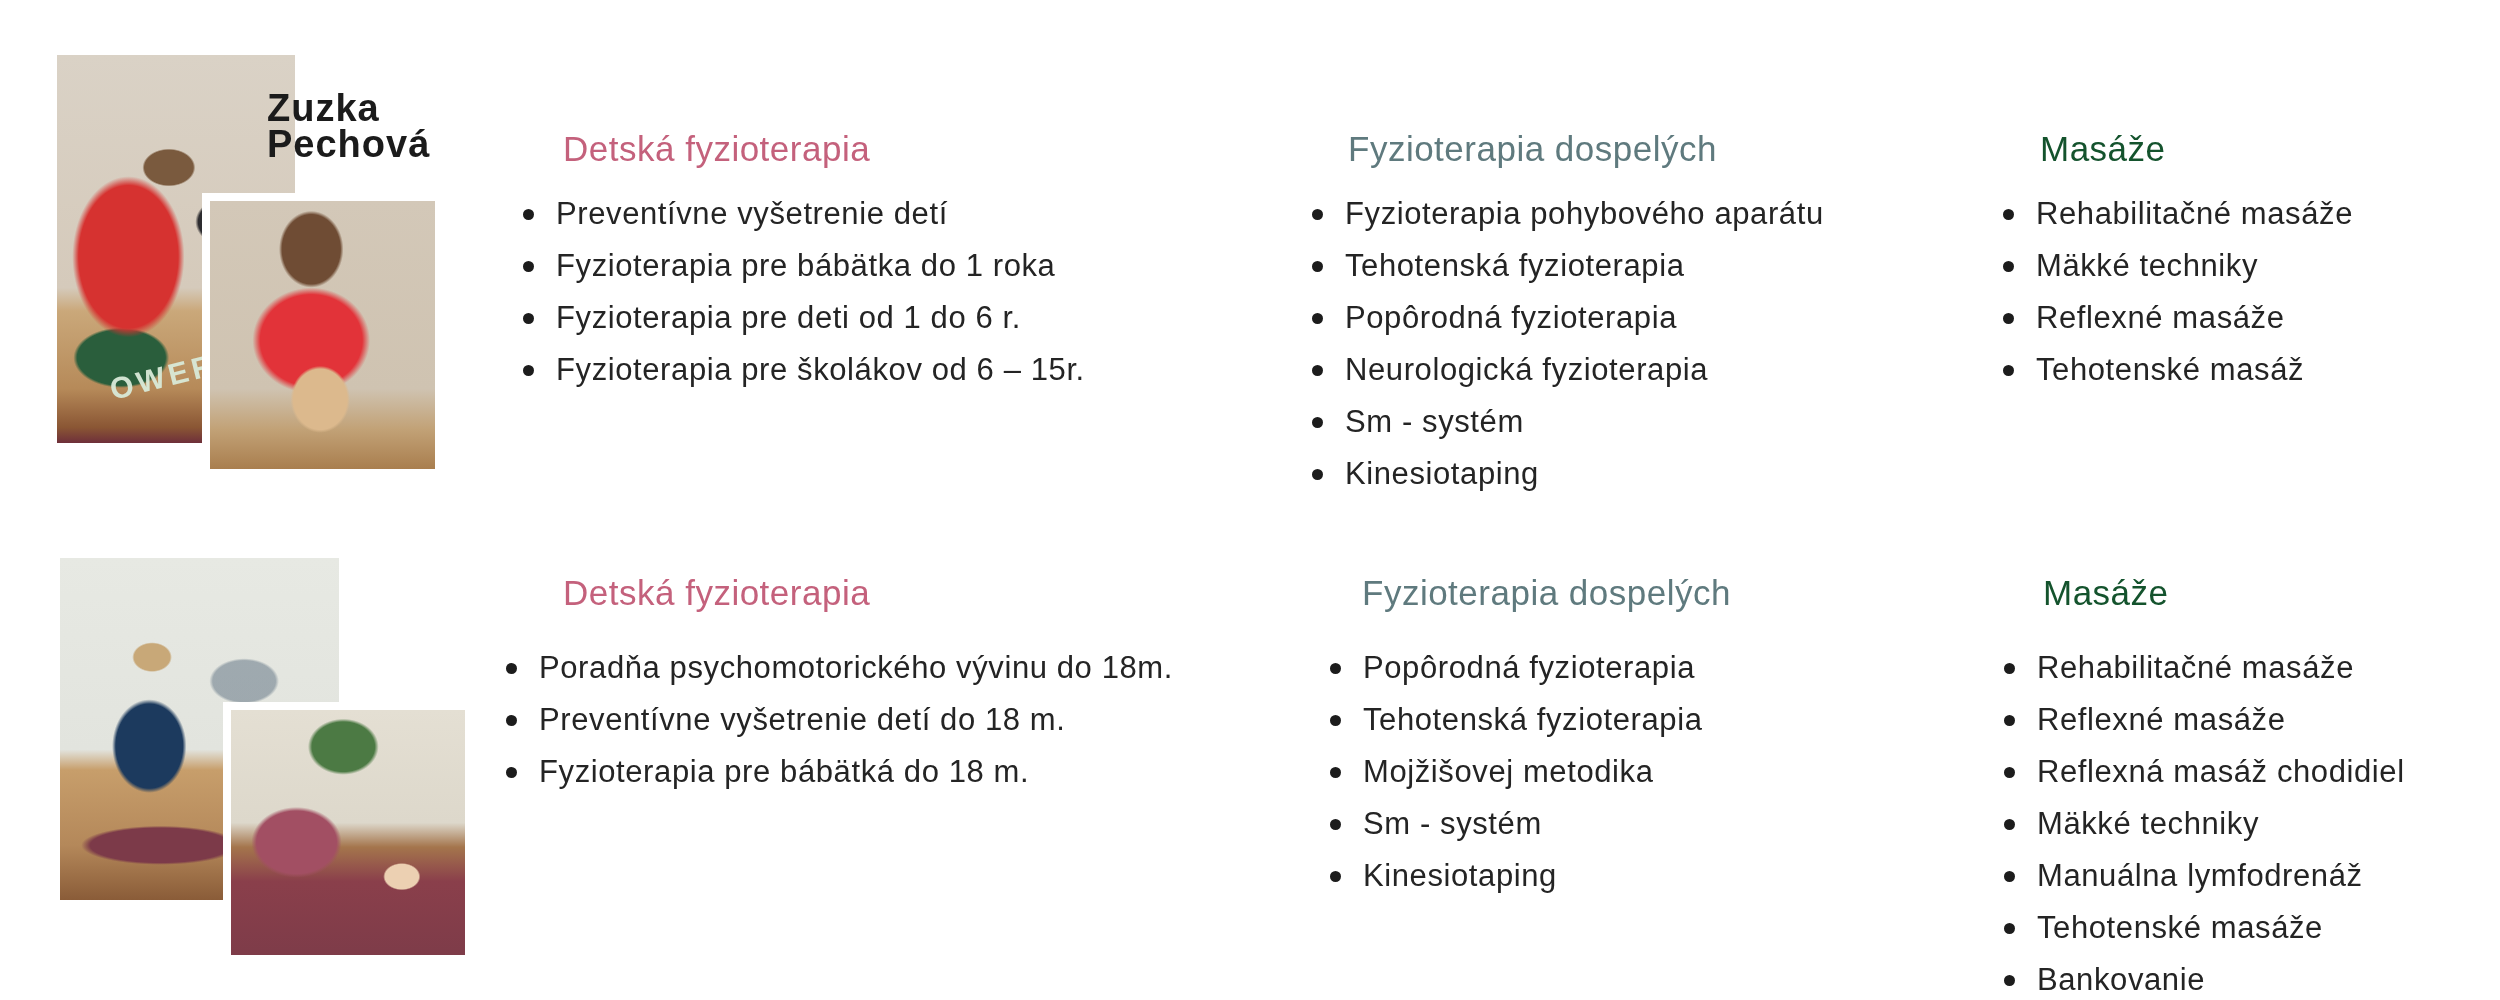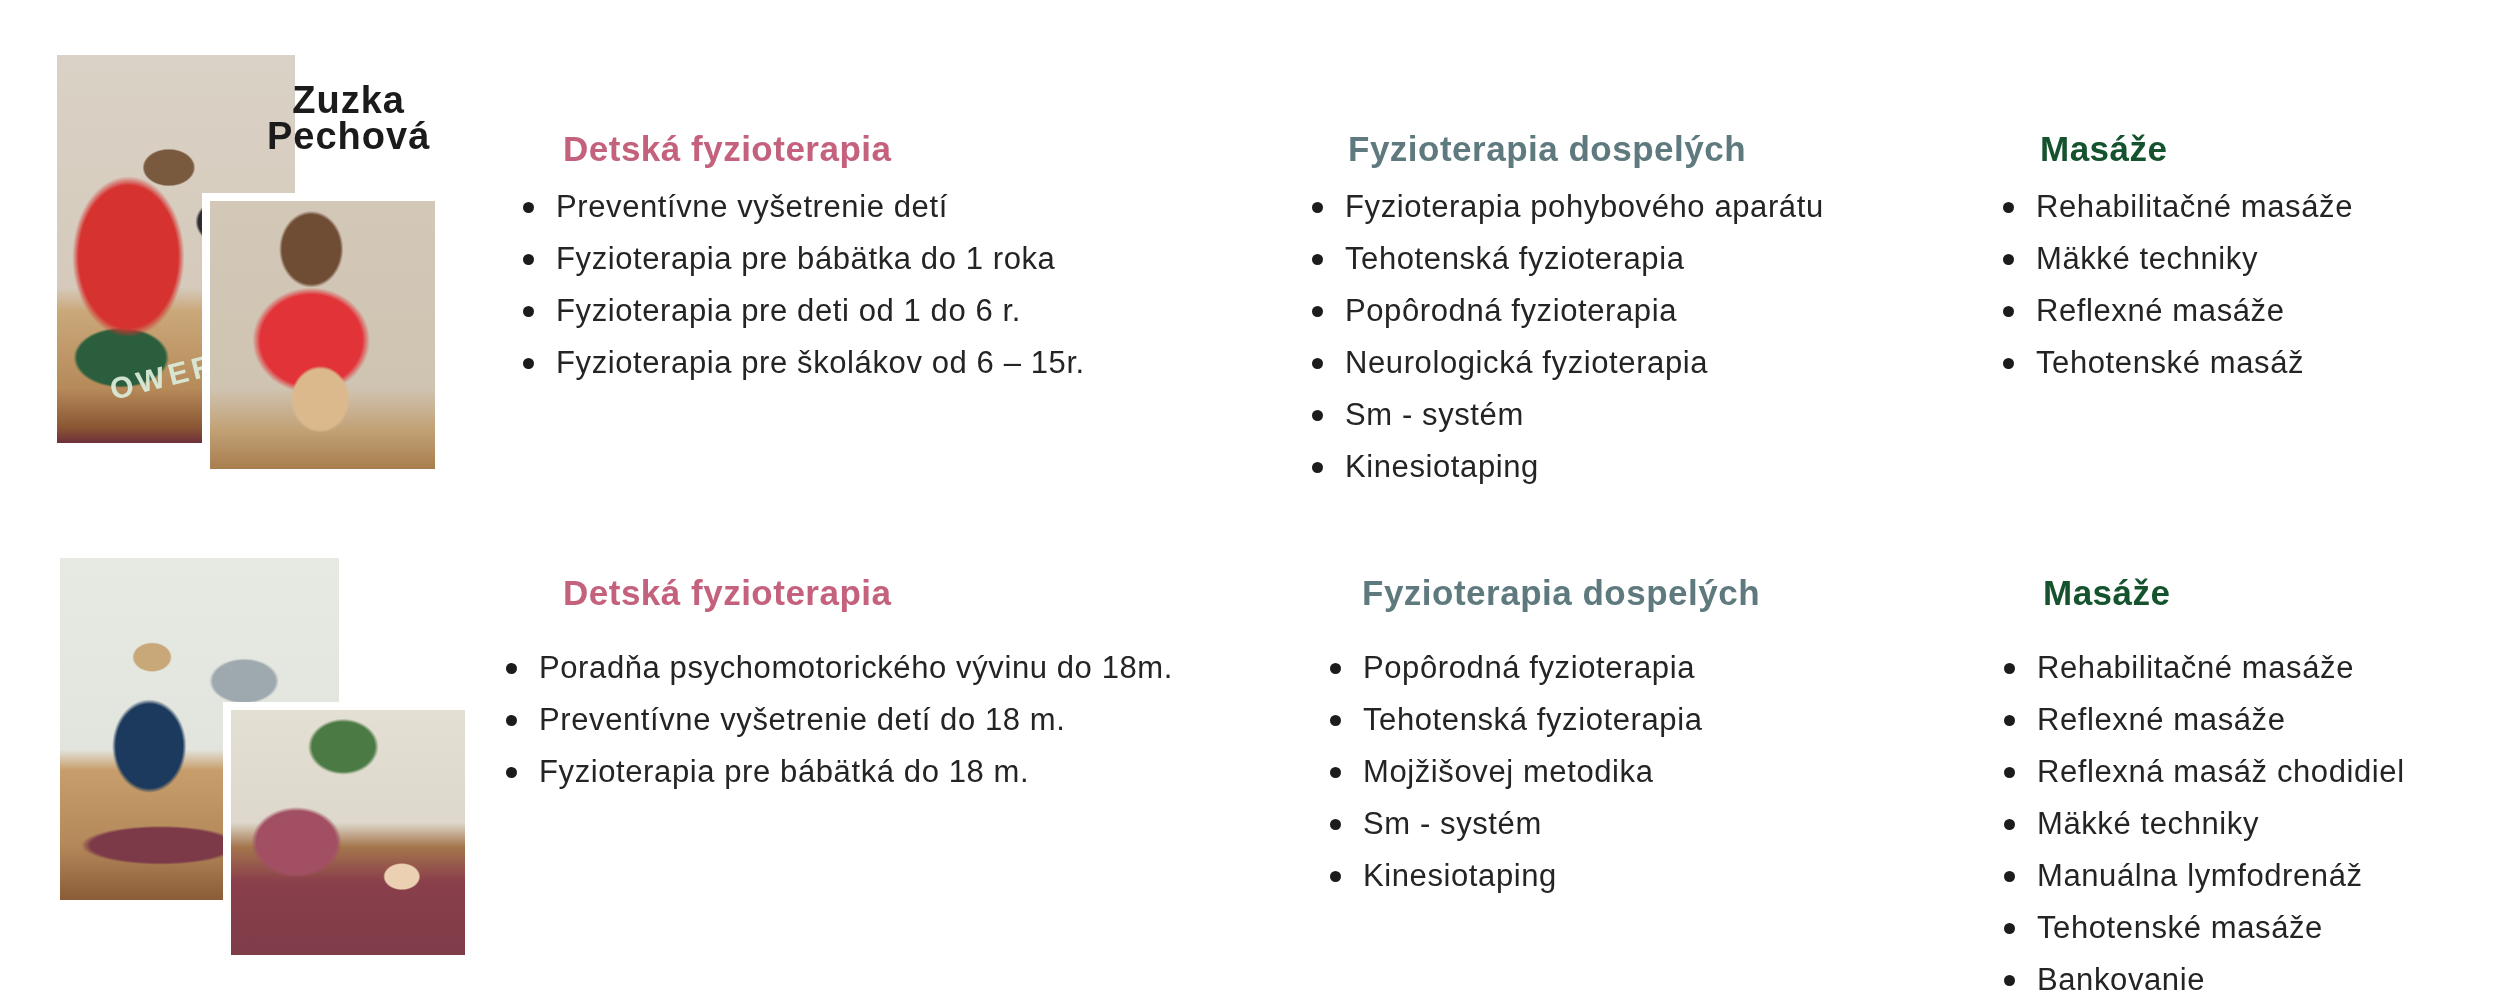--- a/index.html
+++ b/index.html
@@ -48,33 +48,33 @@
       radial-gradient(58px 46px at 48% 15%, #4c7a44 0 54%, rgba(76,122,68,0) 61%),
       radial-gradient(74px 58px at 28% 54%, #a24f63 0 54%, rgba(162,79,99,0) 61%),
       radial-gradient(30px 22px at 73% 68%, #ecd0b2 0 56%, rgba(236,208,178,0) 62%),
       linear-gradient(180deg,#e4dfd3 0%,#ddd8cb 46%,#a4754c 56%,#8a3f4b 70%,#7e3c49 100%);
   }
   
   .name{
     position:absolute; font-weight:700; font-size:38px; line-height:36px;
     letter-spacing:1px; color:#1b1b1b;
   }
-  .name.zuzka{left:267px; top:82px;text-align:center;}
+  .name.zuzka{left:267px; top:90px;}
   .name.iva{left:313px; top:576px;}
   
   .svc{position:absolute;}
   .svc h2{
-    margin:0; font-size:35px; font-weight:700; letter-spacing:.5px; line-height:46px;
+    margin:0; font-size:35px; font-weight:400; letter-spacing:.5px; line-height:46px;
     white-space:nowrap;
   }
   .t-pink{color:#c4617c;}
   .t-slate{color:#5f7a7e;}
   .t-yellow{color:#14532d;}
   .svc ul{list-style:none; margin:0; padding:0;}
-  .row1 ul{margin-top:9px;}
+  .row1 ul{margin-top:16px;}
   .row2 ul{margin-top:26px;}
   .svc li{
     position:relative; font-size:31px; line-height:52px; letter-spacing:.6px;
     color:#242424; padding-left:33px; white-space:nowrap;
   }
   .svc li::before{
     content:""; position:absolute; left:0; top:21px; width:11px; height:11px;
     border-radius:50%; background:#1c1c1c;
   }
   .r1c1{left:523px; top:126px;} .r1c1 h2{margin-left:40px;}

